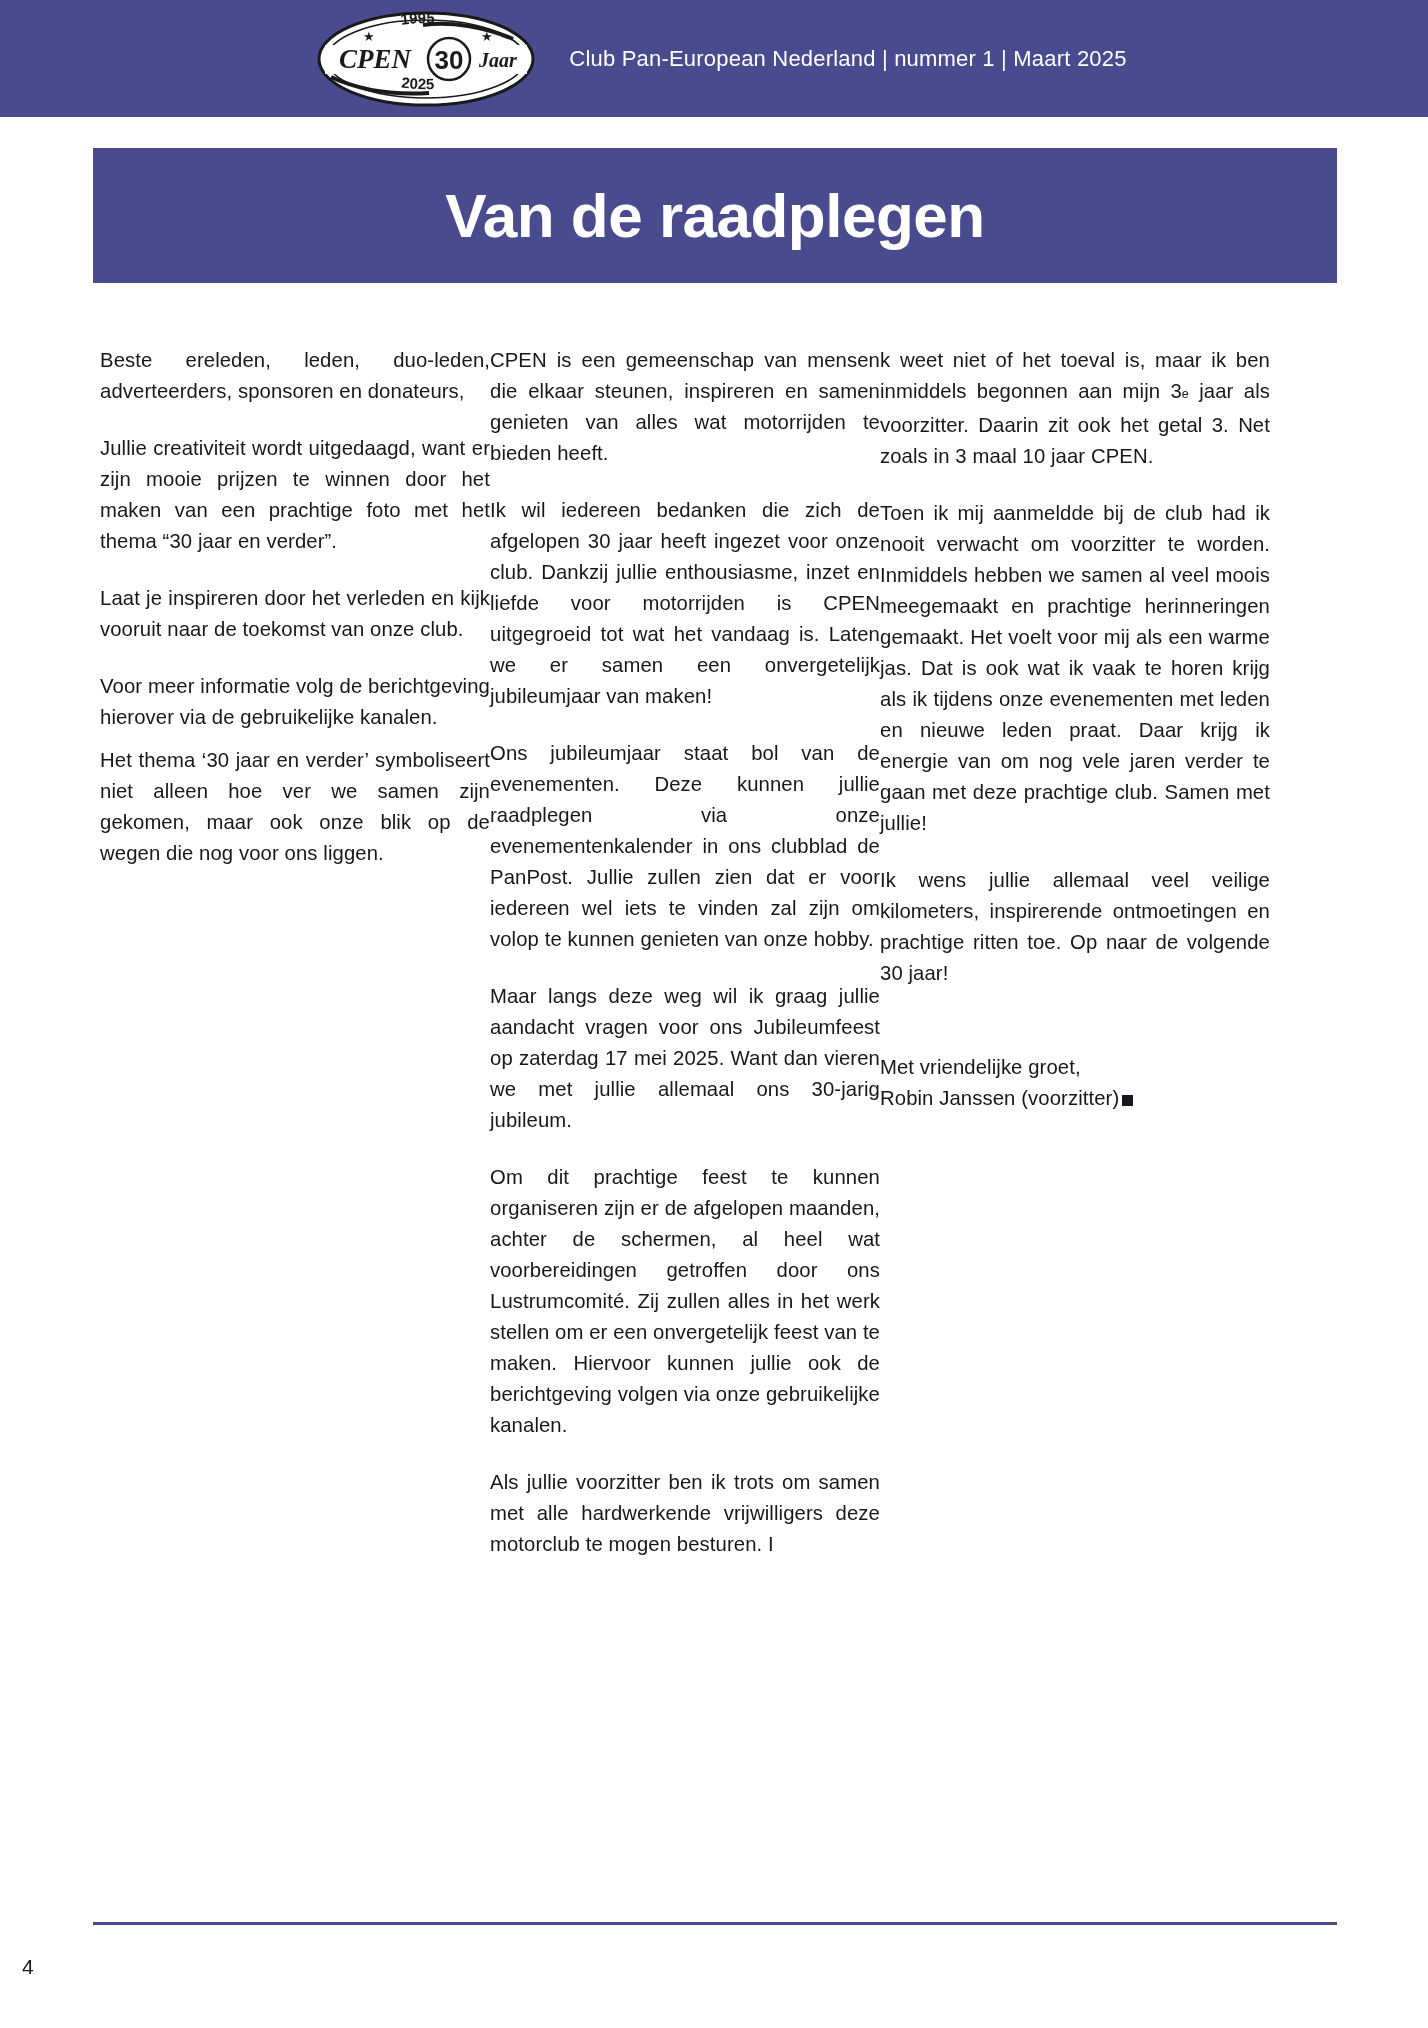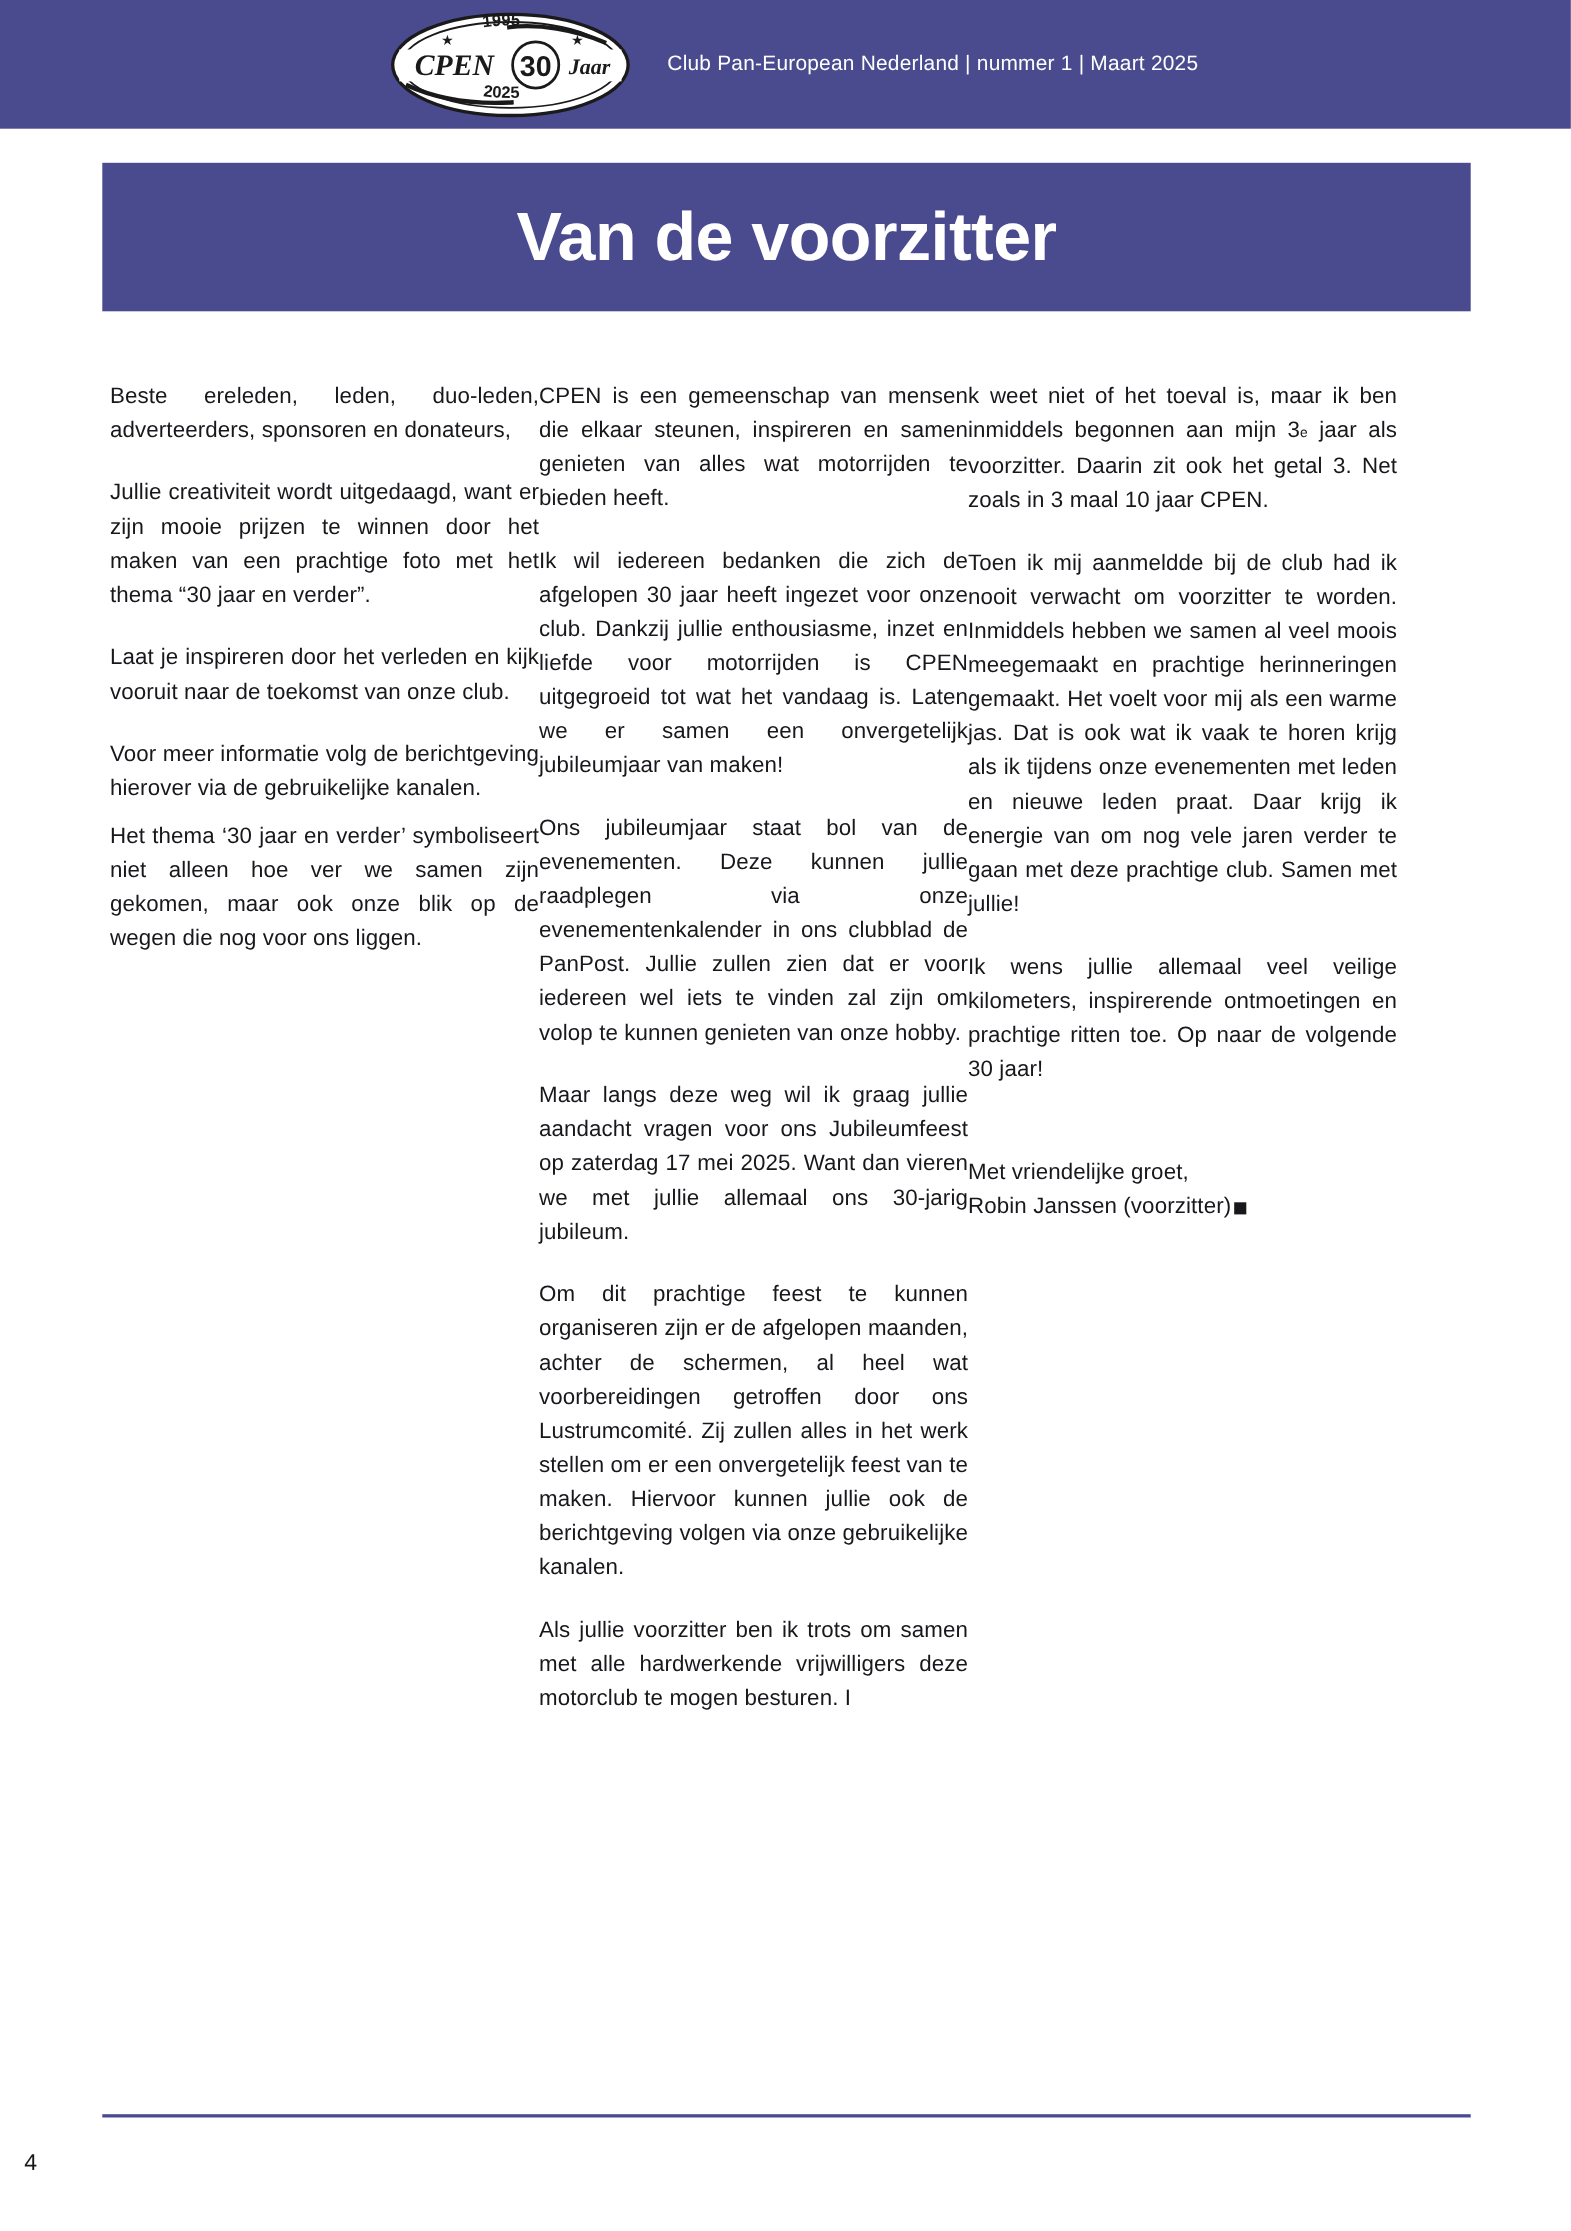--- a/index.html
+++ b/index.html
@@ -36,21 +36,21 @@
     gap: 18px;
   }
   .logo-wrap {
     position: relative;
     width: 250px;
     height: 104px;
     flex: 0 0 auto;
   }
   .logo-svg { display: block; }
   .header-title {
-    font-size: 19px;
+    font-size: 22px;
     color: #ffffff;
     letter-spacing: 0.2px;
     white-space: nowrap;
     font-family: "Liberation Sans", sans-serif;
   }
 
   
   .title-banner {
     position: absolute;
     left: 93px;
@@ -158,21 +158,21 @@
 
         <path d="M 30 70 C 60 84 96 88 128 86" fill="none" stroke="#1a1a1a" stroke-width="4"></path>
         <path d="M 122 18 C 150 14 184 20 212 32" fill="none" stroke="#1a1a1a" stroke-width="4"></path>
       </svg>
     </div>
     <div class="header-title">Club Pan-European Nederland  |  nummer 1 | Maart 2025</div>
   </div>
 </div>
 
 <div class="title-banner">
-  <h1>Van de voorzitter</h1>
+  <h1>Van de raadplegen</h1>
 </div>
 
 <div class="columns">
 
   <div class="col">
     <p>Beste ereleden, leden, duo-leden, adverteerders, sponsoren en donateurs,</p>
     <p><span>Jullie creativiteit wordt uitgedaagd, want er zijn mooie prijzen te winnen door het maken van een prachtige foto met het thema </span><b>“30 jaar en verder”</b><span>.</span></p>
     <p>Laat je inspireren door het verleden en kijk vooruit naar de toekomst van onze club.</p>
     <p class="tight">Voor meer informatie volg de berichtgeving hierover via de gebruikelijke kanalen.</p>
     <p class="last">Het thema ‘30 jaar en verder’ symboliseert niet alleen hoe ver we samen zijn gekomen, maar ook onze blik op de wegen die nog voor ons liggen.</p>

